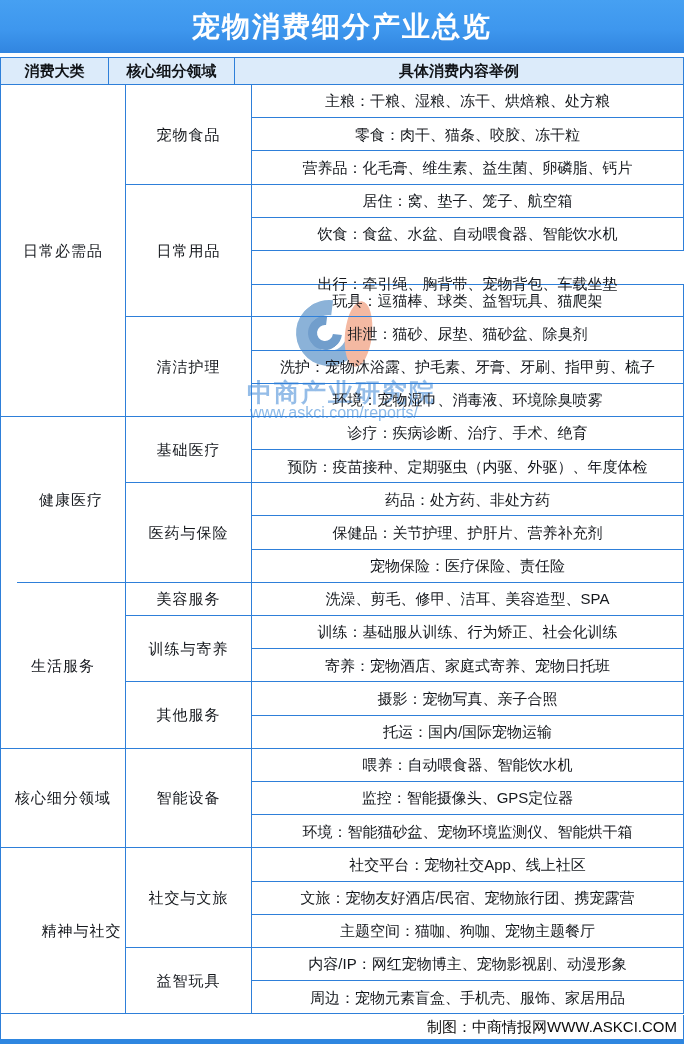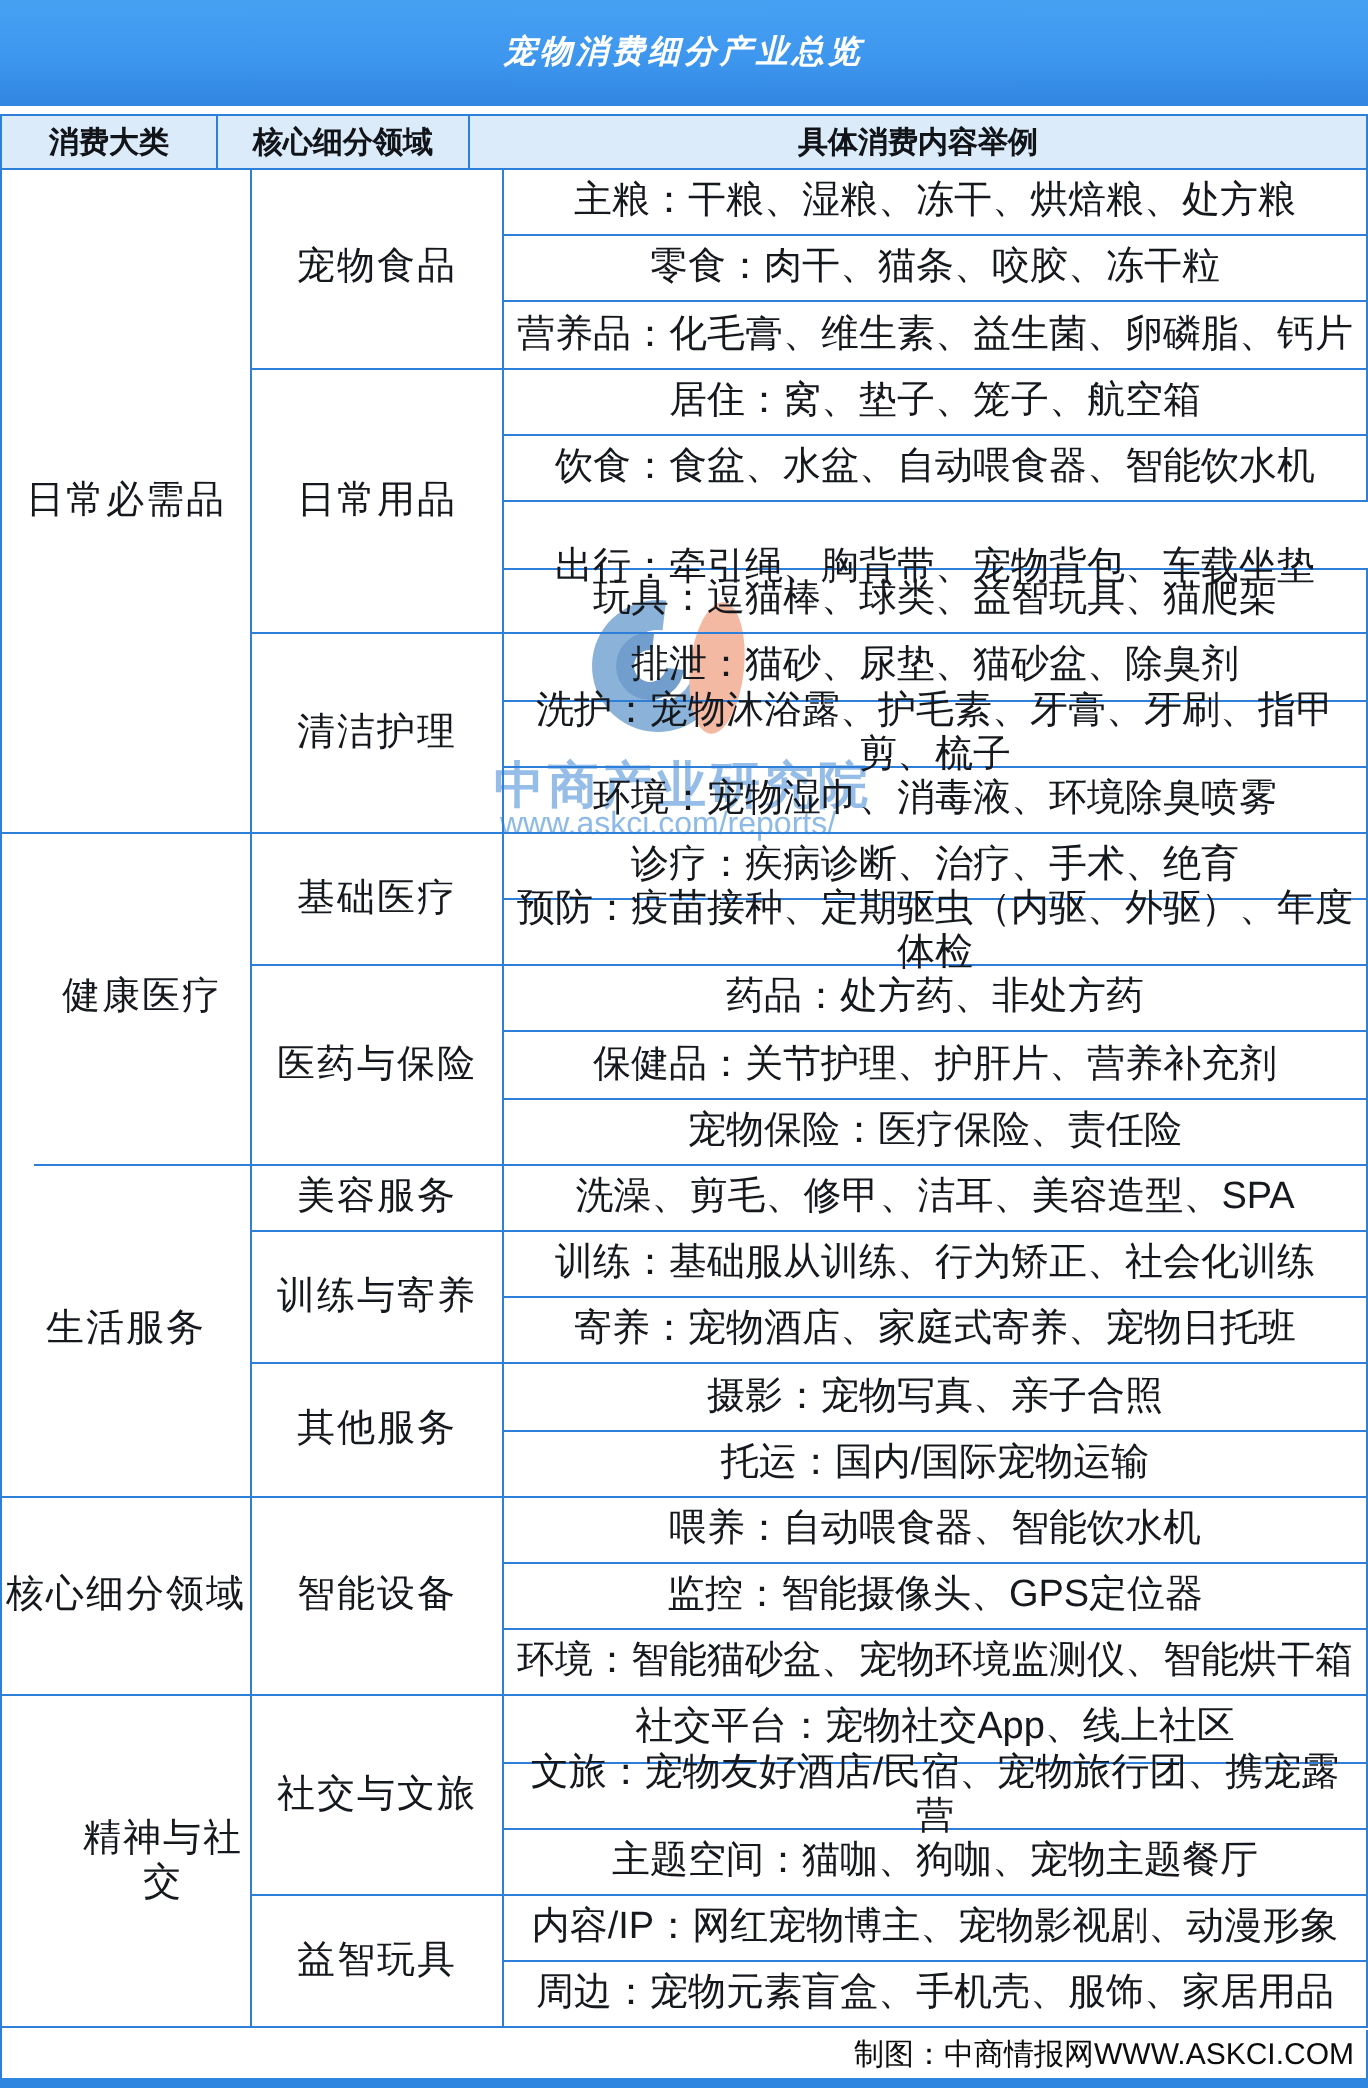--- a/index.html
+++ b/index.html
@@ -14,21 +14,21 @@
     background: #ffffff;
   }
 
   
   .title-bar {
     height: 53px; flex: 0 0 53px;
     background: linear-gradient(180deg, #46a0f2 0%, #3e97ee 55%, #3185e0 100%);
     display: flex; align-items: center; justify-content: center;
   }
   .title-bar .title-text {
-    color: #ffffff; font-size: 16px; font-weight: bold; letter-spacing: 2px; font-style: italic;
+    color: #ffffff; font-size: 28px; font-weight: bold; letter-spacing: 2px;
   }
   .title-gap { height: 4px; flex: 0 0 4px; background: #ffffff; }
 
   
   .header-row {
     height: 28px; flex: 0 0 28px;
     display: flex;
     background: #dcebfa;
     border: 1px solid #2e7fd9;
     position: relative; z-index: 2;
@@ -50,21 +50,21 @@
     grid-template-columns: 125px 126px 1fr;
     grid-auto-rows: 33.2px;
     border-left: 1px solid #2e7fd9;
     background: transparent;
   }
   .cell {
     border-right: 1px solid #2e7fd9;
     border-bottom: 1px solid #2e7fd9;
     display: flex; align-items: center; justify-content: center;
     text-align: center;
-    font-size: 19px; color: #15181d;
+    font-size: 15px; color: #15181d;
     background: transparent;
     line-height: 1.15;
   }
   .cat-cell  { grid-column: 1; letter-spacing: 1px; }
   .sub-cell  { grid-column: 2; letter-spacing: 1px; }
   .item-cell { grid-column: 3; padding: 0 6px; }
 
   
   .footer-row {
     flex: 0 0 24px; height: 24px;

